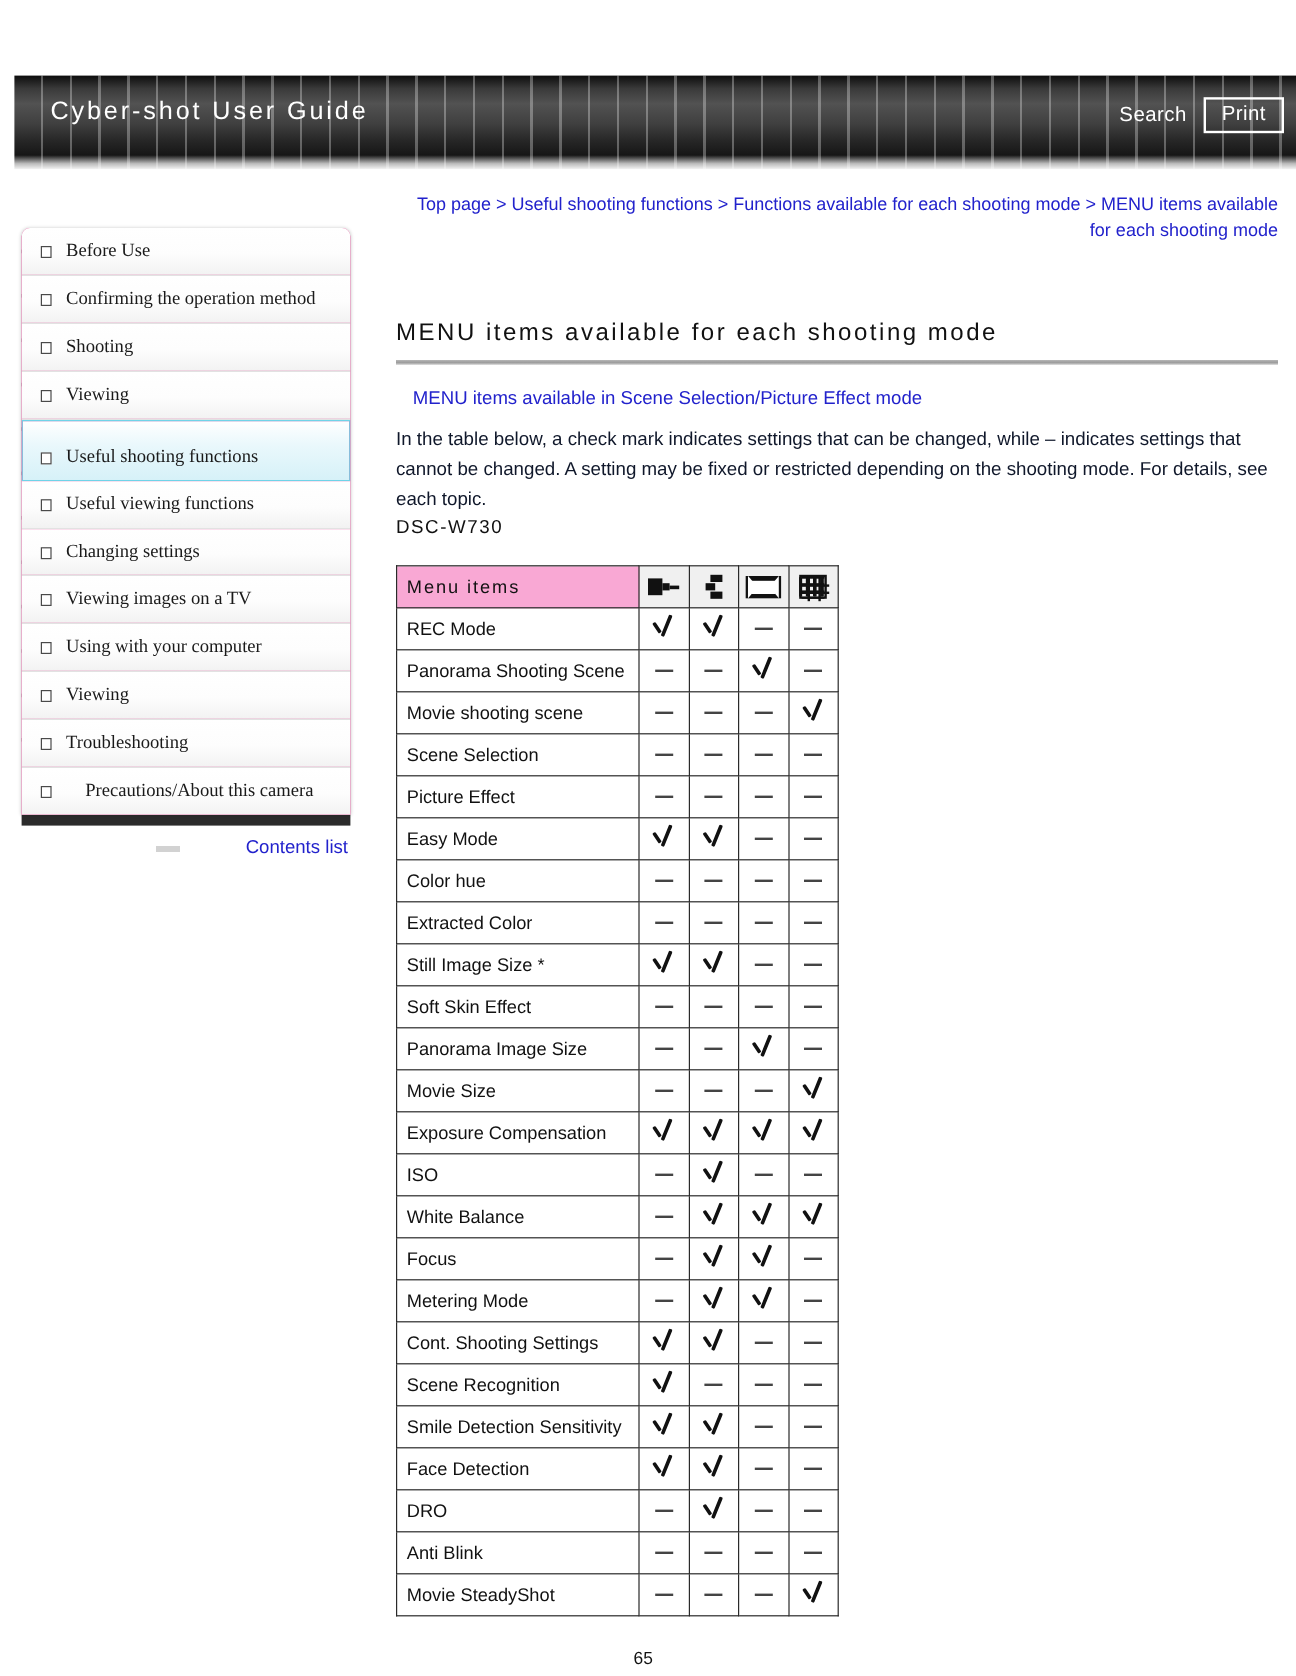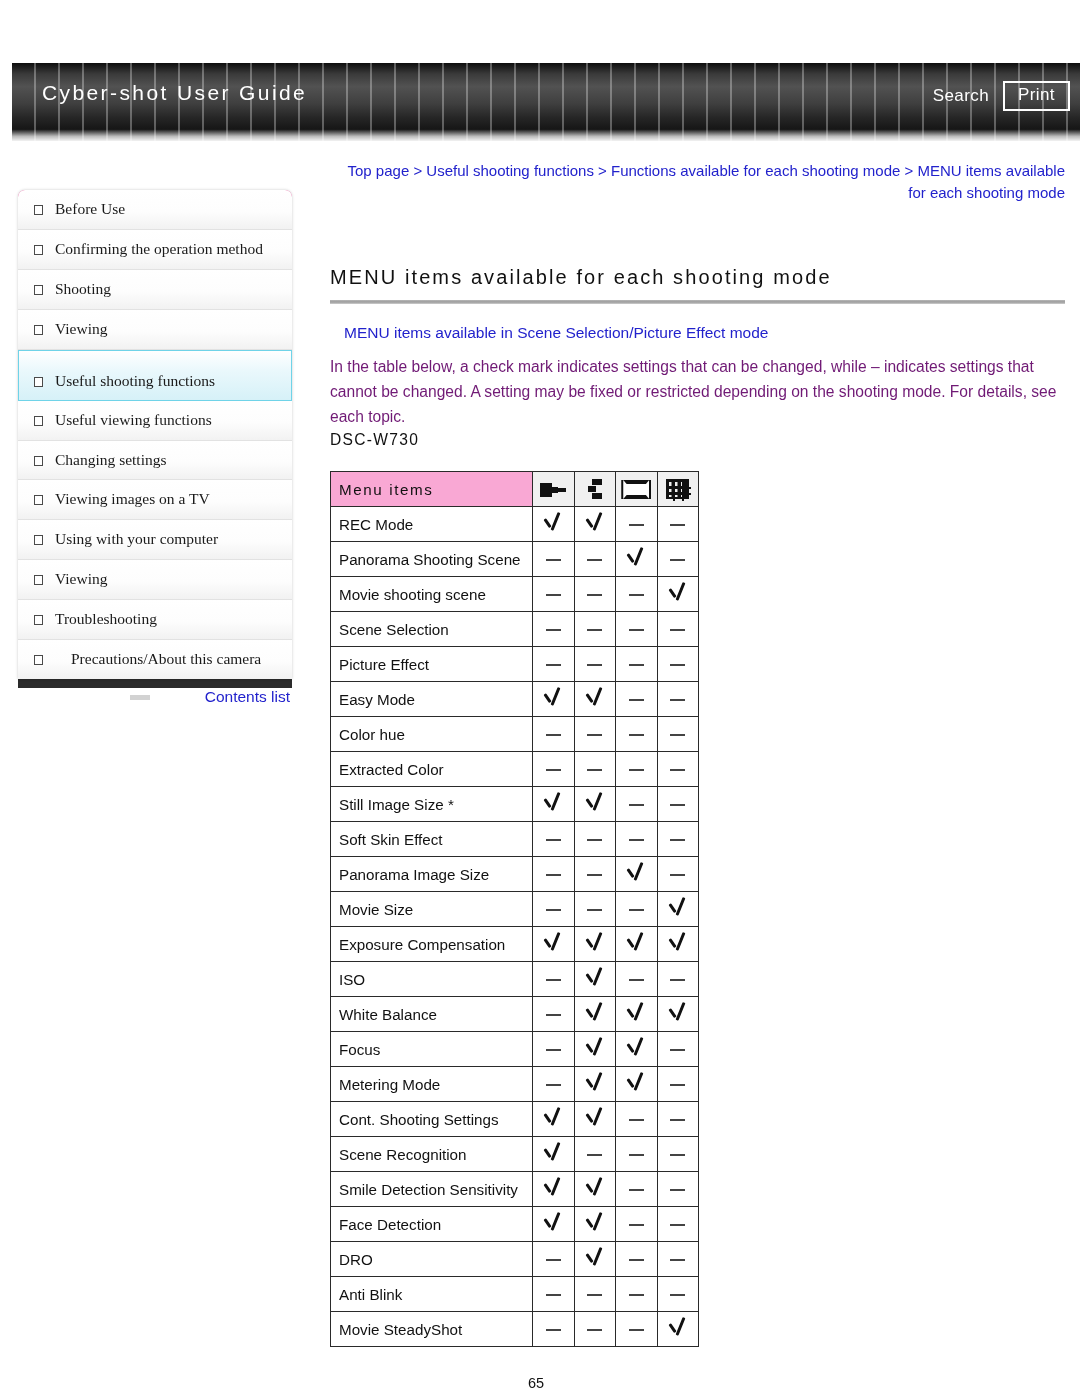--- a/index.html
+++ b/index.html
@@ -122,20 +122,21 @@
     margin-top: 6px;
     margin-right: 12px;
     background: #ffffff;
   }
   .nav-label { flex: 1 1 auto; }
   .sidebar-footerbar {
     height: 9px;
     background: #2b2b2b;
   }
   .contents-row {
+    margin-top: 10px;
     display: flex;
     align-items: center;
     justify-content: flex-end;
     padding-right: 2px;
     gap: 48px;
   }
   .contents-dash {
     display: inline-block;
     width: 20px;
     height: 5px;
@@ -191,21 +192,21 @@
     margin-top: 20px;
     margin-left: 14px;
     color: #2222cc;
     font-size: 15.5px;
     cursor: pointer;
   }
   .body-text {
     margin-top: 12px;
     font-size: 15.6px;
     line-height: 1.62;
-    color: #701a75;
+    color: #0f172a;
   }
   .model-name {
     margin-top: 2px;
     font-size: 15.6px;
     letter-spacing: 1.3px;
     color: #111111;
   }
 
   
   .menu-table {

